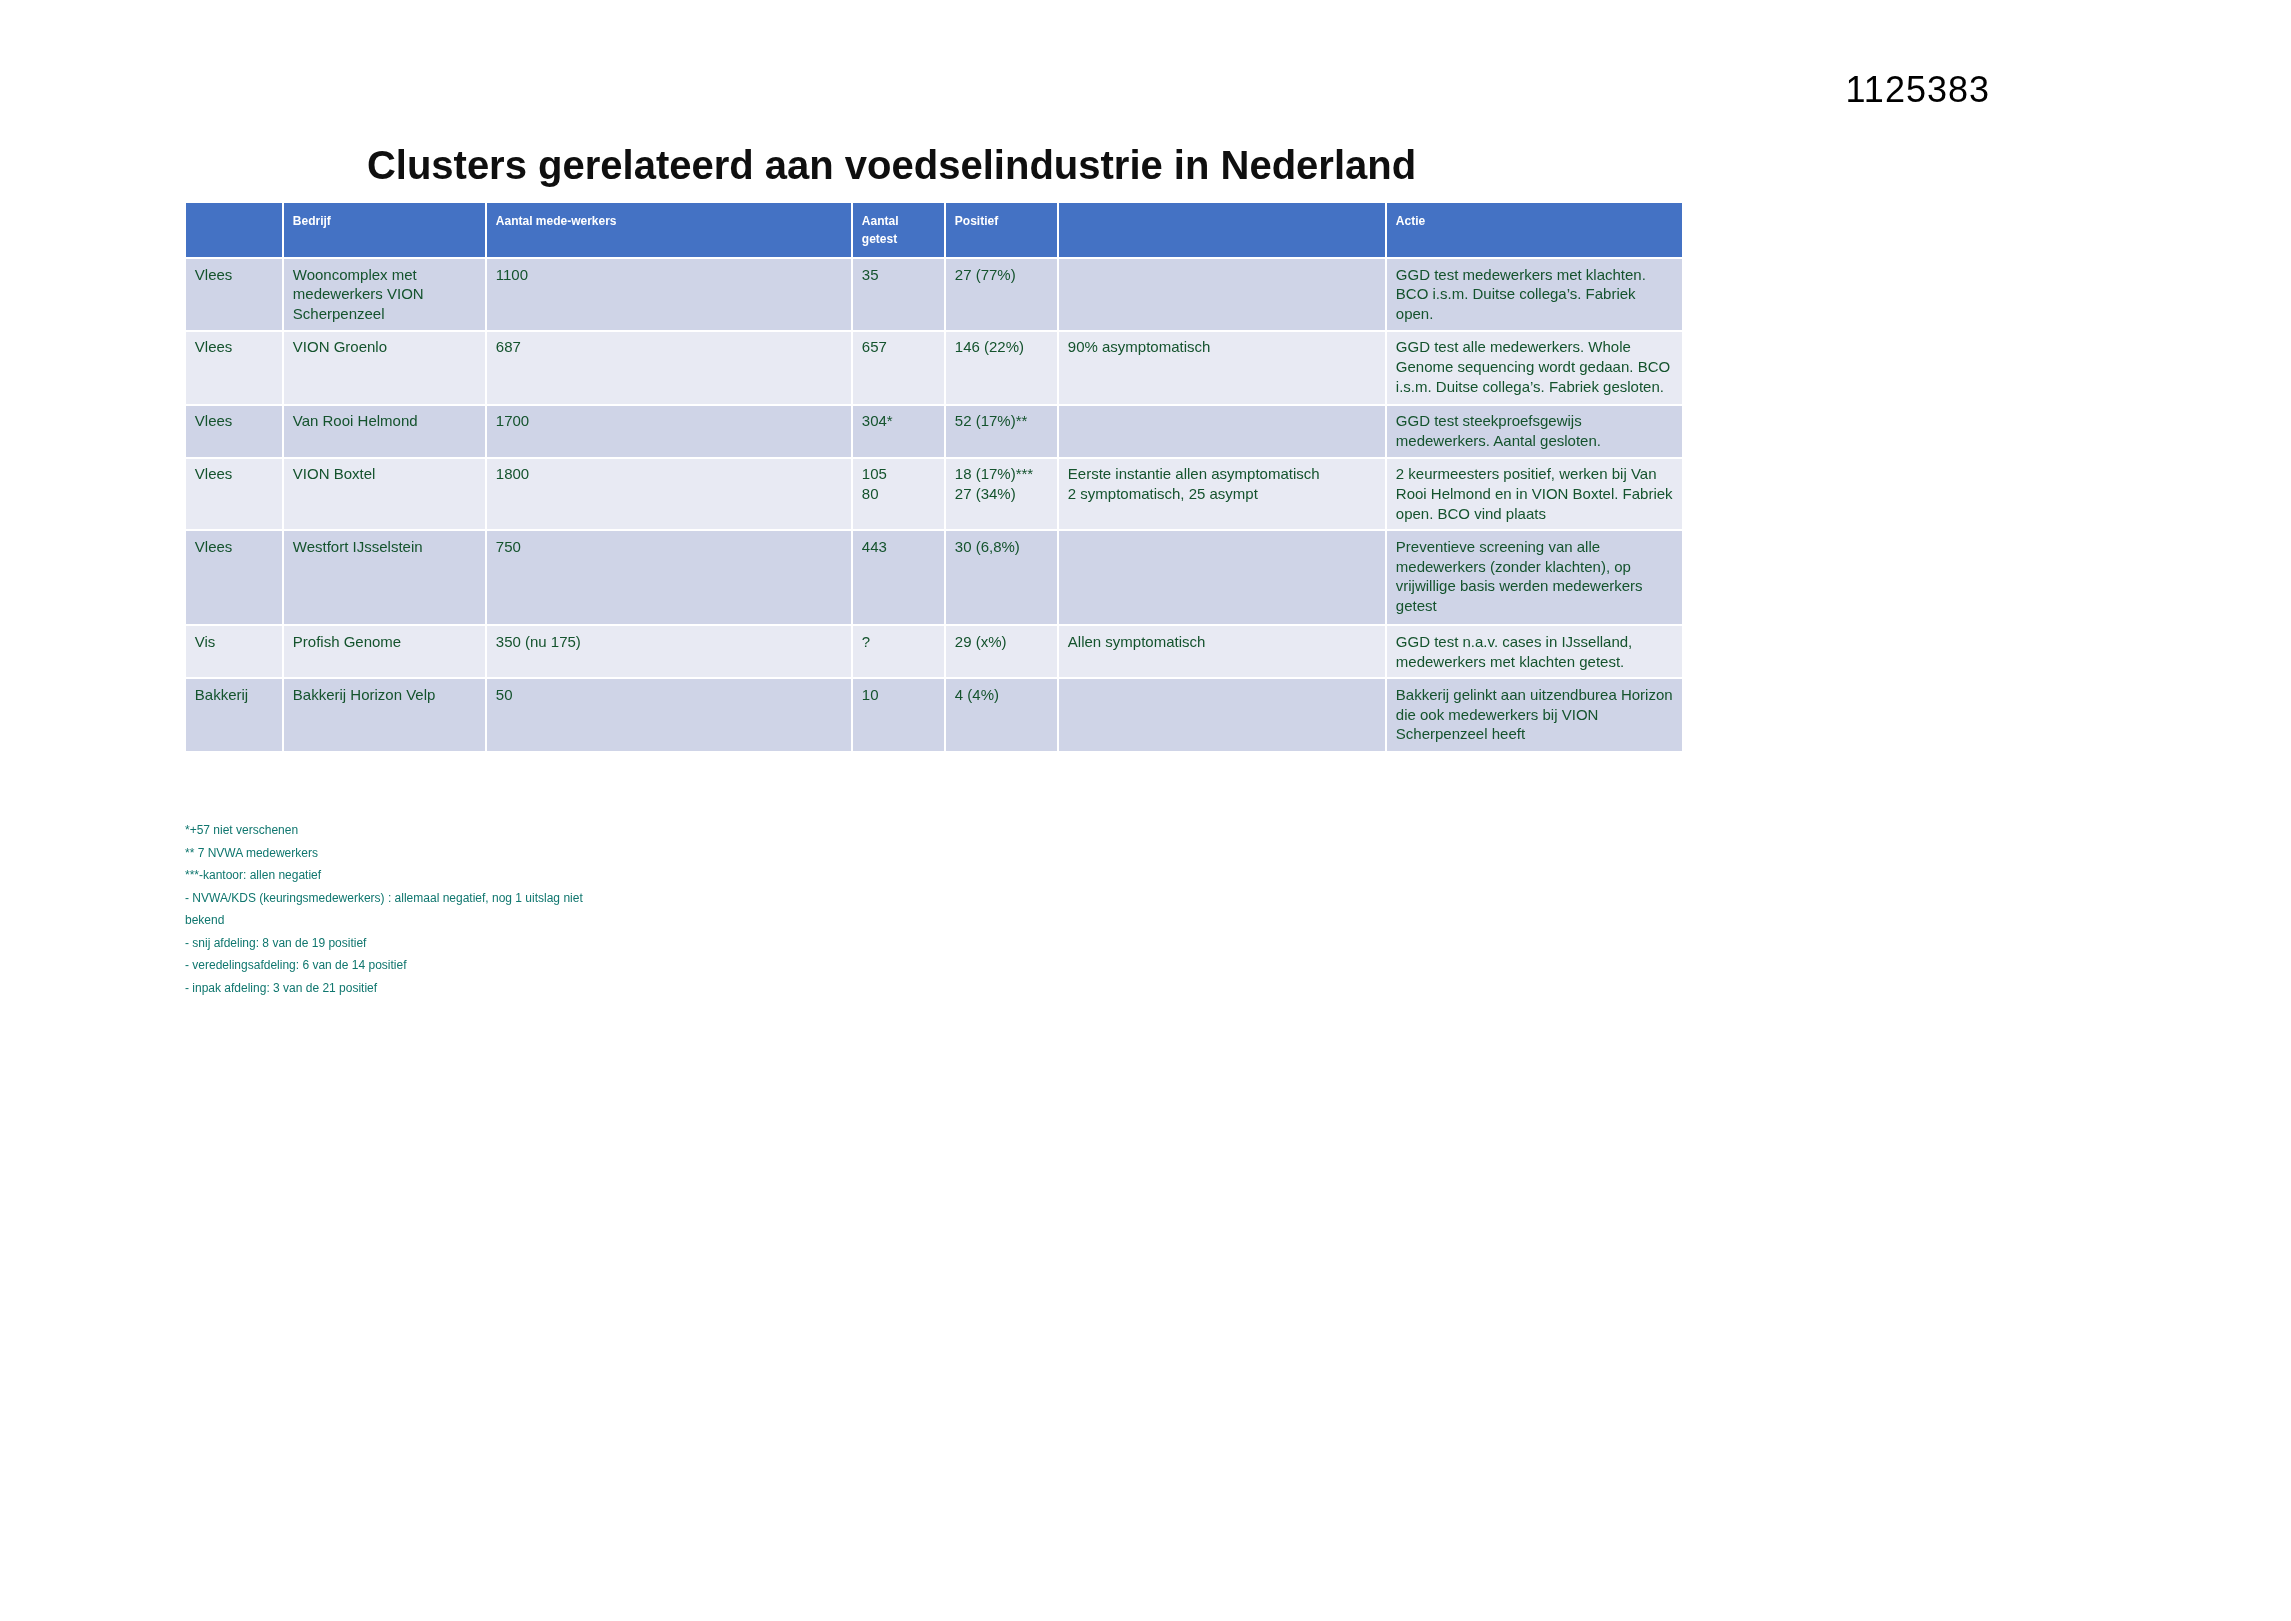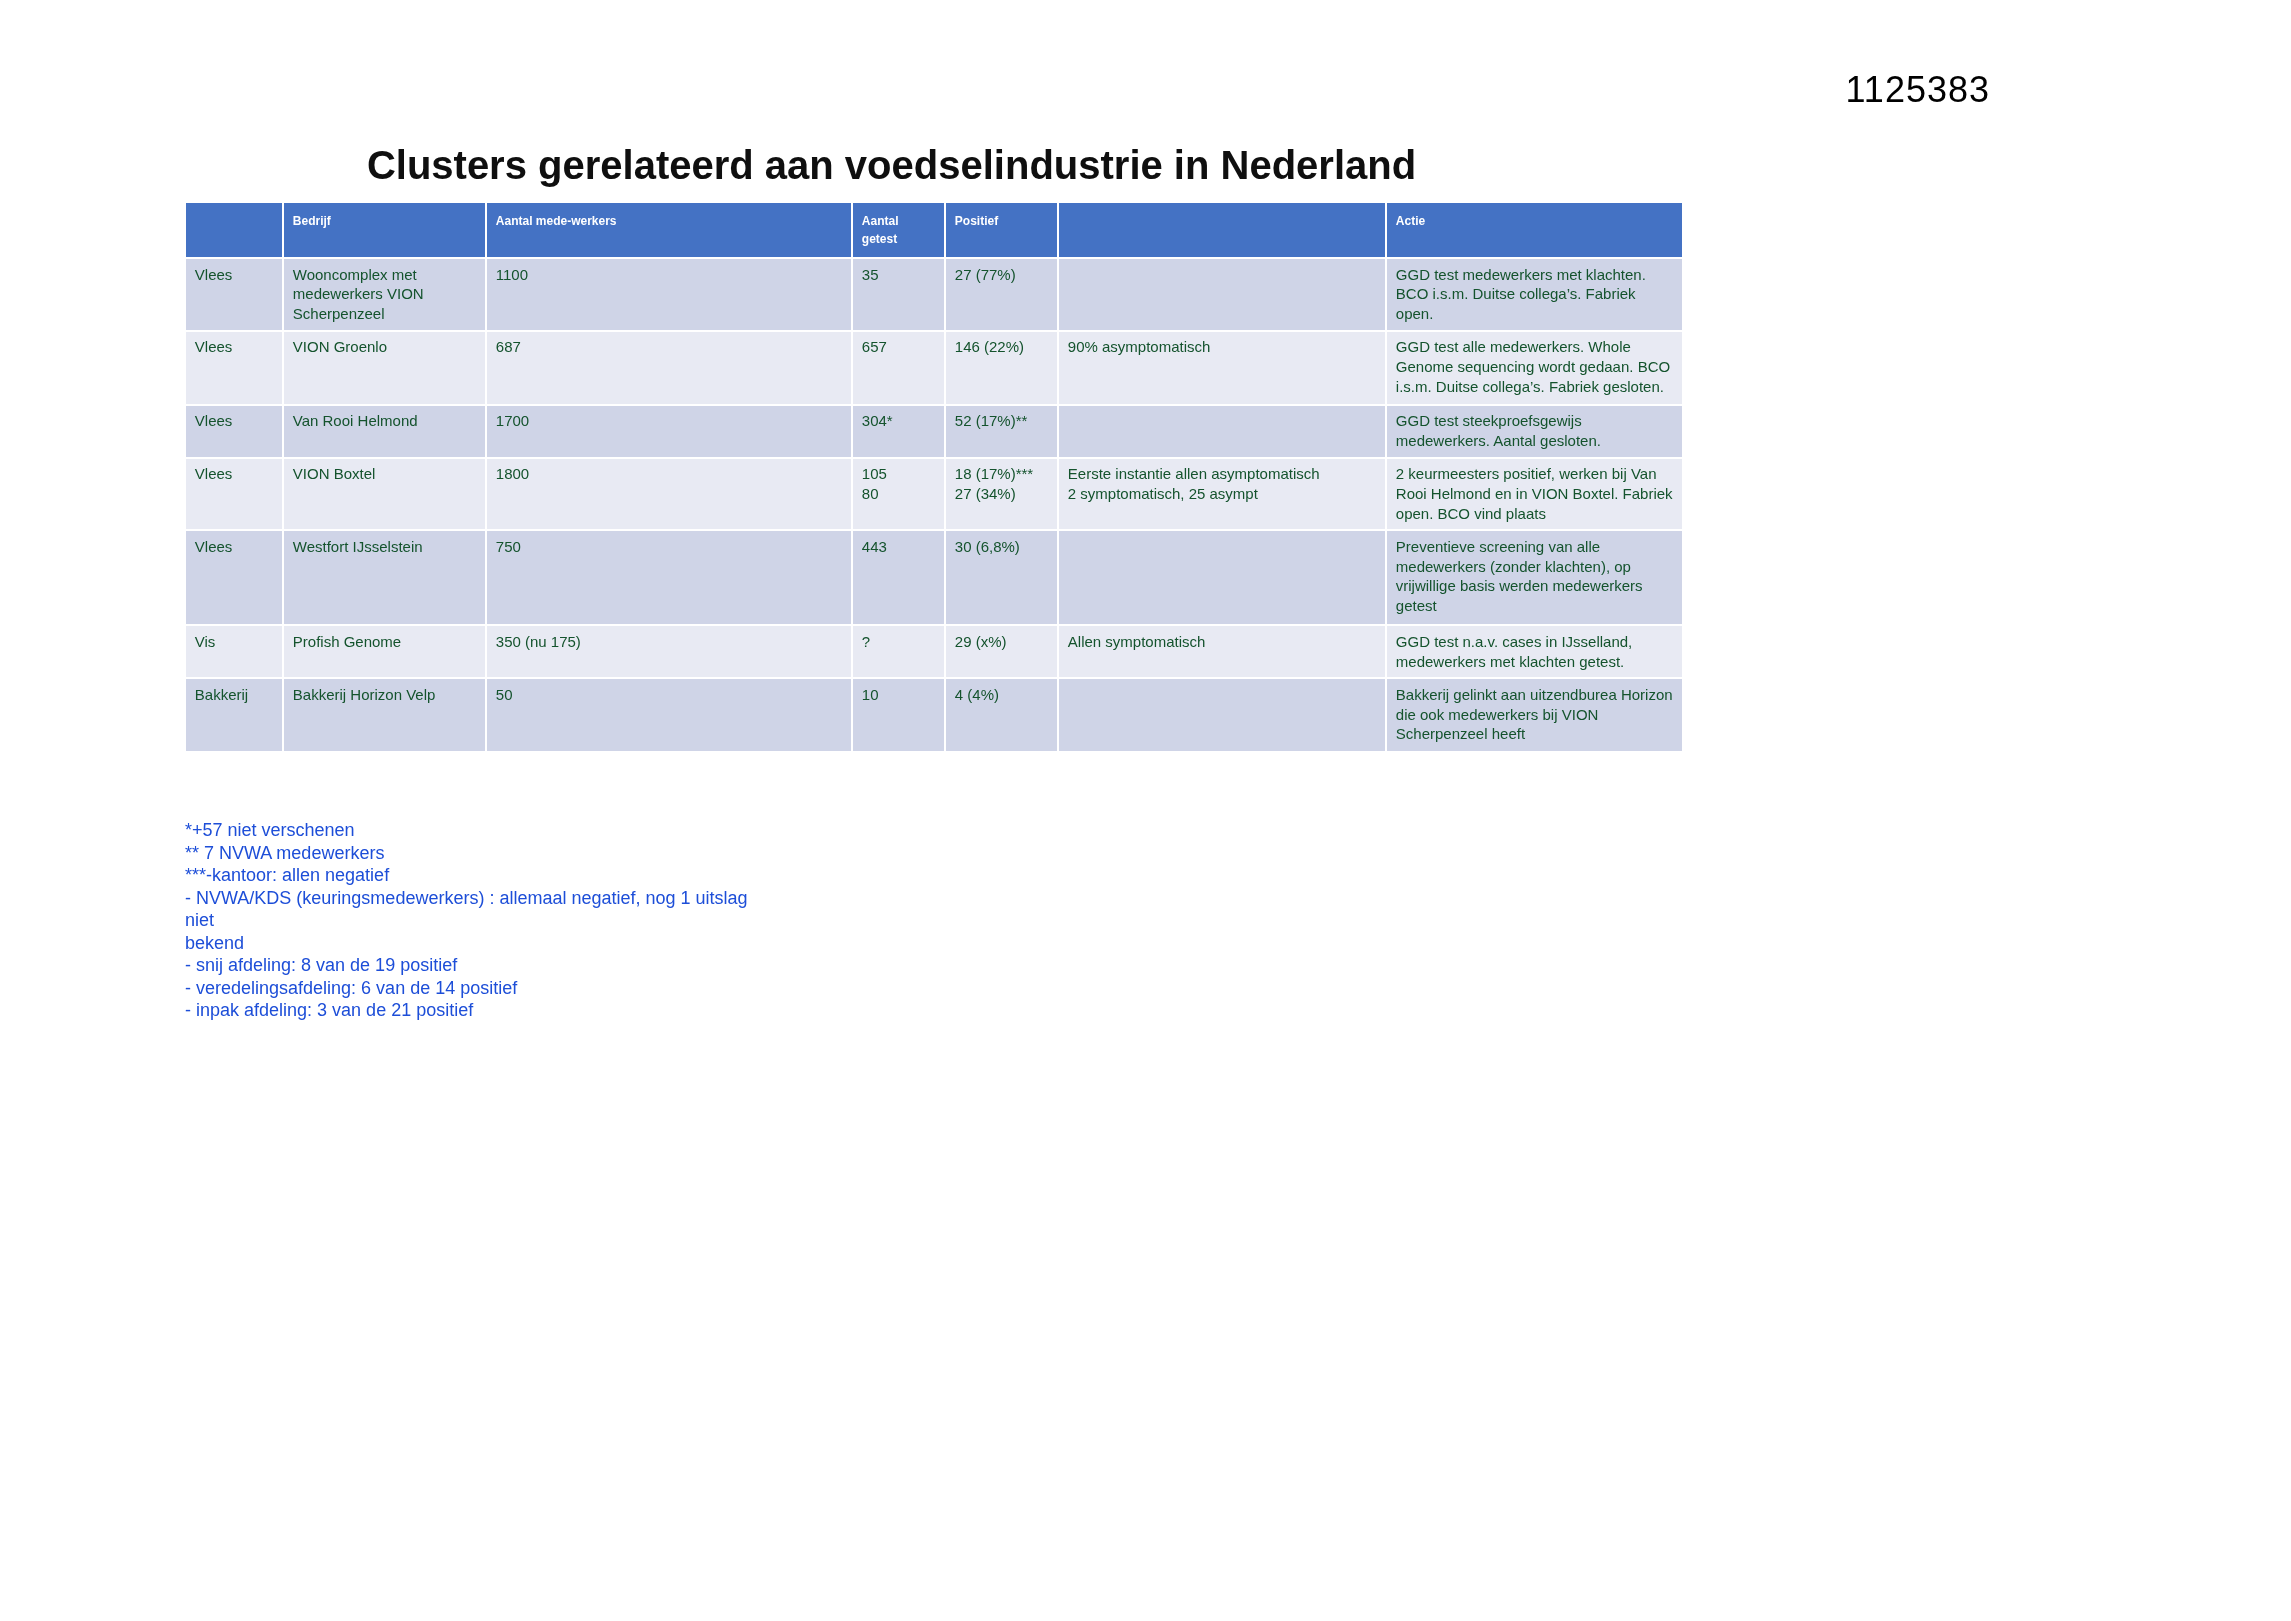--- a/index.html
+++ b/index.html
@@ -75,23 +75,23 @@
   .clusters-table tbody tr:nth-child(3) { height: 47px; }
   .clusters-table tbody tr:nth-child(4) { height: 67px; }
   .clusters-table tbody tr:nth-child(5) { height: 95px; }
   .clusters-table tbody tr:nth-child(6) { height: 47px; margin-top: 37px; }
   .clusters-table tbody tr:nth-child(7) { height: 74px; }
   .footnotes {
     position: absolute;
     left: 185px;
     top: 819px;
     width: 588px;
-    font-size: 18px;
+    font-size: 12px;
     line-height: 22.5px;
-    color: #1d4ed8;
+    color: #0f766e;
   }
   .fn { white-space: pre-line; }
 </style>
 </head>
 <body>
 
 <div class="page">
 
   <div class="doc-number">1125383</div>
 

